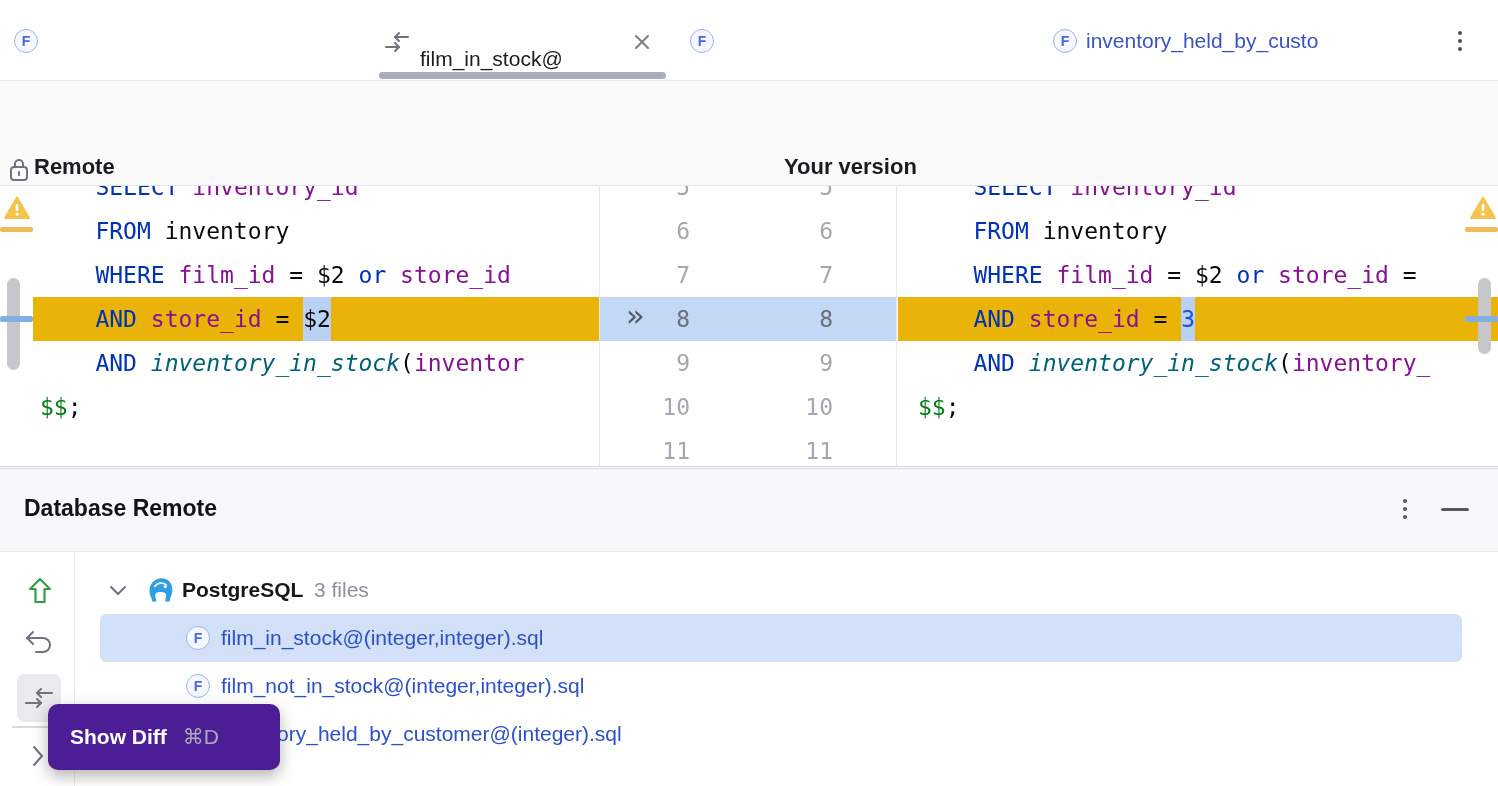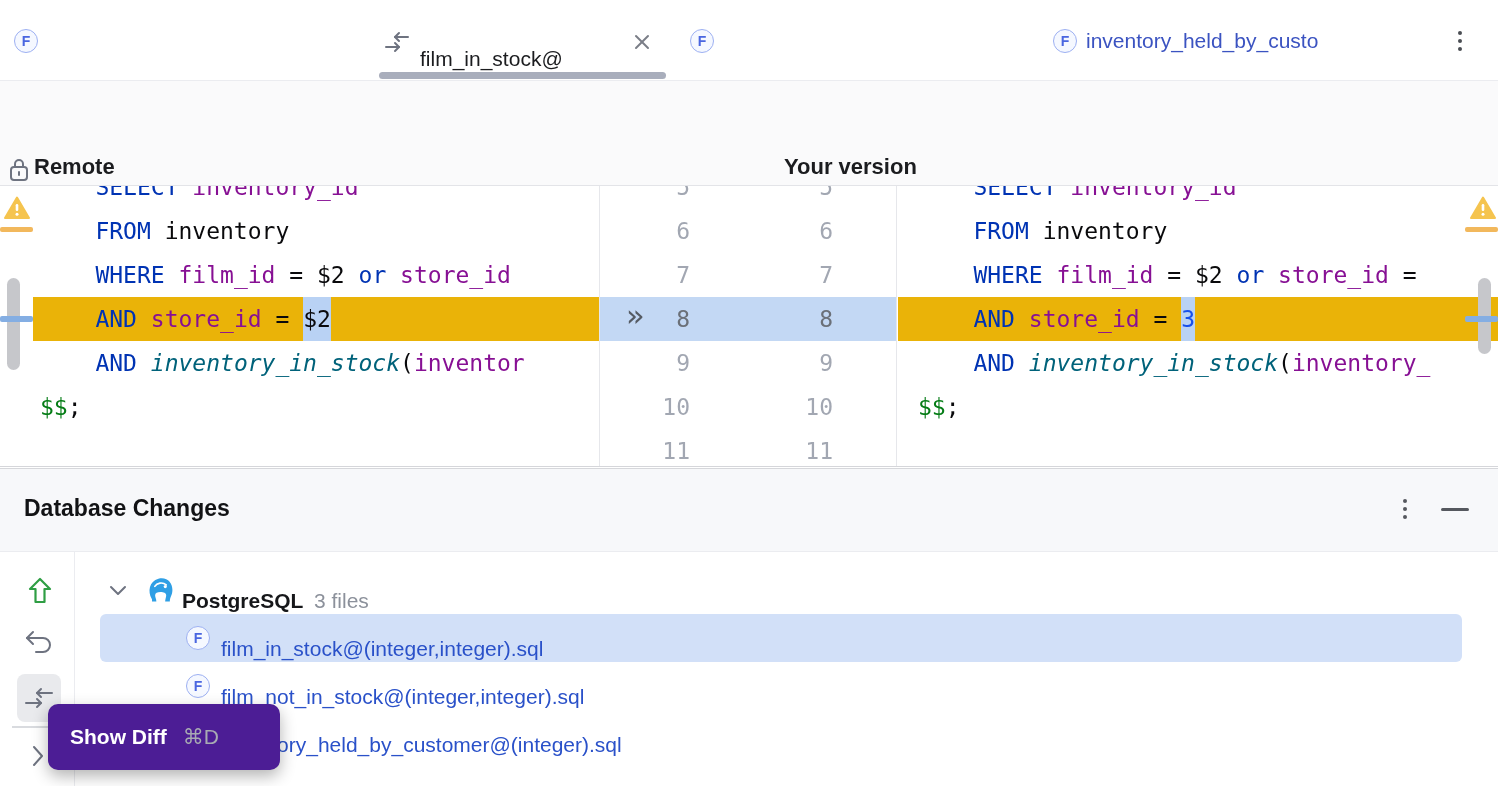--- a/index.html
+++ b/index.html
@@ -61,21 +61,21 @@
   
   #db-header{position:absolute;left:0;top:468px;width:1498px;height:84px;background:#f7f8fa;
              border-top:1px solid #d6d7db;border-bottom:1px solid #ebecf0;box-sizing:border-box;}
   #db-title{position:absolute;left:24px;top:26px;font-size:23px;font-weight:700;color:#121315;}
   #db-min{position:absolute;left:1441px;top:39px;width:28px;height:3px;background:#55585e;border-radius:2px;}
   #db-body{position:absolute;left:0;top:552px;width:1498px;height:234px;background:#fff;}
   #db-strip{position:absolute;left:0;top:0;width:75px;height:234px;border-right:1px solid #ebecf0;box-sizing:border-box;background:#fff;}
   .strip-btn-bg{position:absolute;left:17px;width:44px;height:48px;background:#e9eaed;border-radius:8px;}
   .tree-row{position:absolute;left:0;width:1498px;height:48px;}
   .tree-sel{position:absolute;left:100px;top:0;width:1362px;height:48px;background:#d2e0f8;border-radius:6px;}
-  .tree-label{position:absolute;top:11px;height:48px;line-height:48px;font-size:21px;white-space:nowrap;}
+  .tree-label{position:absolute;top:0;height:48px;line-height:48px;font-size:21px;white-space:nowrap;}
   .tree-file{color:#2a51c9;}
   .tree-group-name{font-weight:600;color:#16171a;}
   .tree-meta{color:#8c919b;font-weight:400;}
 
   
   #tooltip{position:absolute;left:48px;top:704px;width:232px;height:66px;background:#4c1d95;border-radius:10px;
            box-shadow:0 6px 16px rgba(0,0,0,.3);display:flex;align-items:center;padding:0 22px;gap:16px;box-sizing:border-box;z-index:50;}
   #tooltip .tt-label{color:#ffffff;font-size:21px;font-weight:600;}
   #tooltip .tt-key{color:#a8abb3;font-size:21px;}
 </style>
@@ -284,21 +284,21 @@
     </svg>
   </div>
   <div class="warn-bar" style="left:1465px;top:227px;width:33px;"></div>
 
   <div class="scroll-thumb" style="left:7px;top:278px;height:92px;"></div>
   <div class="diff-marker" style="left:0;top:316px;width:33px;"></div>
   <div class="scroll-thumb" style="left:1478px;top:278px;height:76px;"></div>
   <div class="diff-marker" style="left:1465px;top:316px;width:33px;"></div>
 
   <div id="db-header">
-    <div id="db-title">Database Changes</div>
+    <div id="db-title">Database Remote</div>
     <div class="abs kebab" style="left:1397px;top:26px;width:16px;">
       <i style="background:#55585e;"></i>
         <i style="background:#55585e;"></i>
         <i style="background:#55585e;"></i>
     </div>
     <div id="db-min"></div>
   </div>
 
   <div id="db-body">
     <div id="db-strip">

